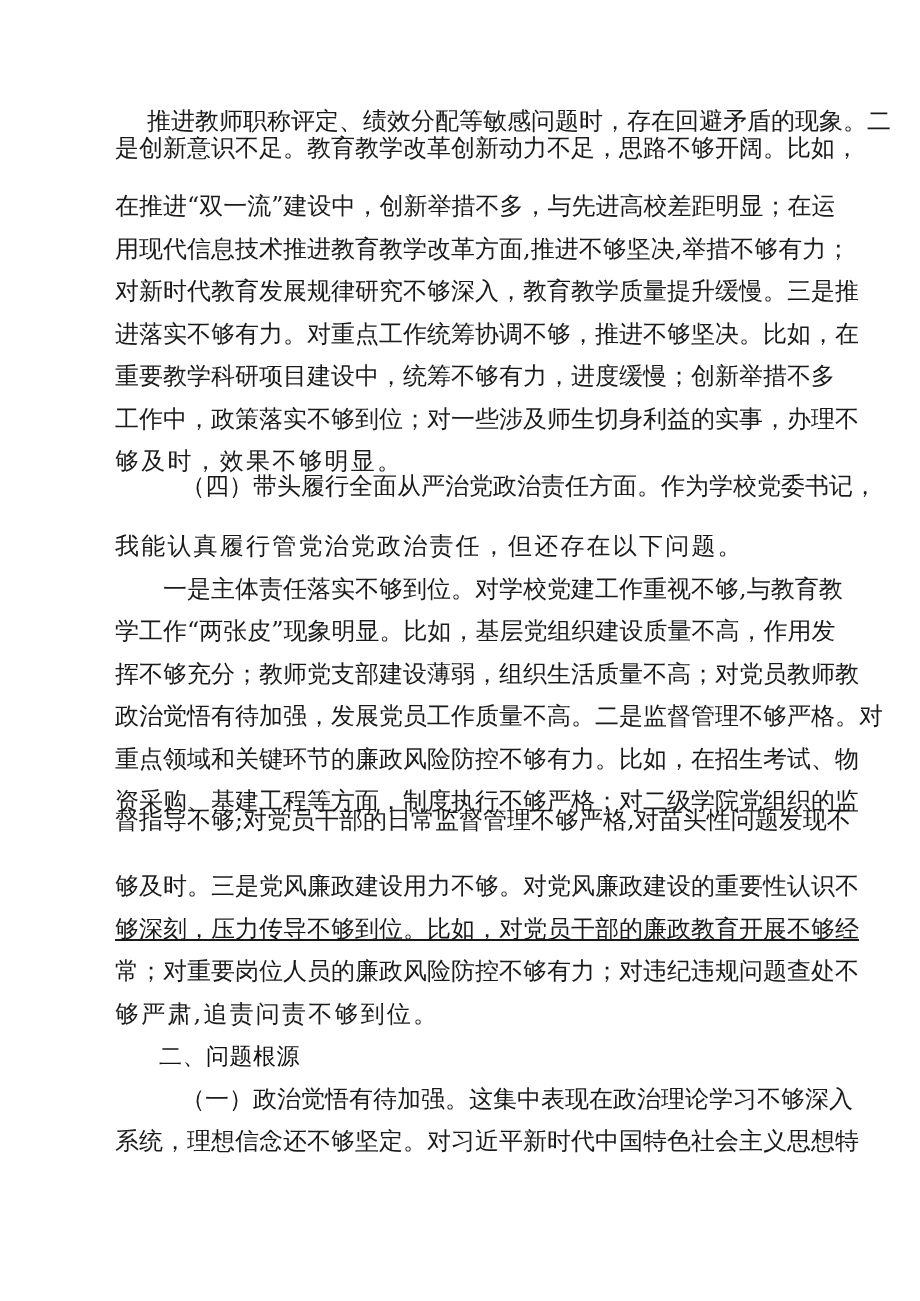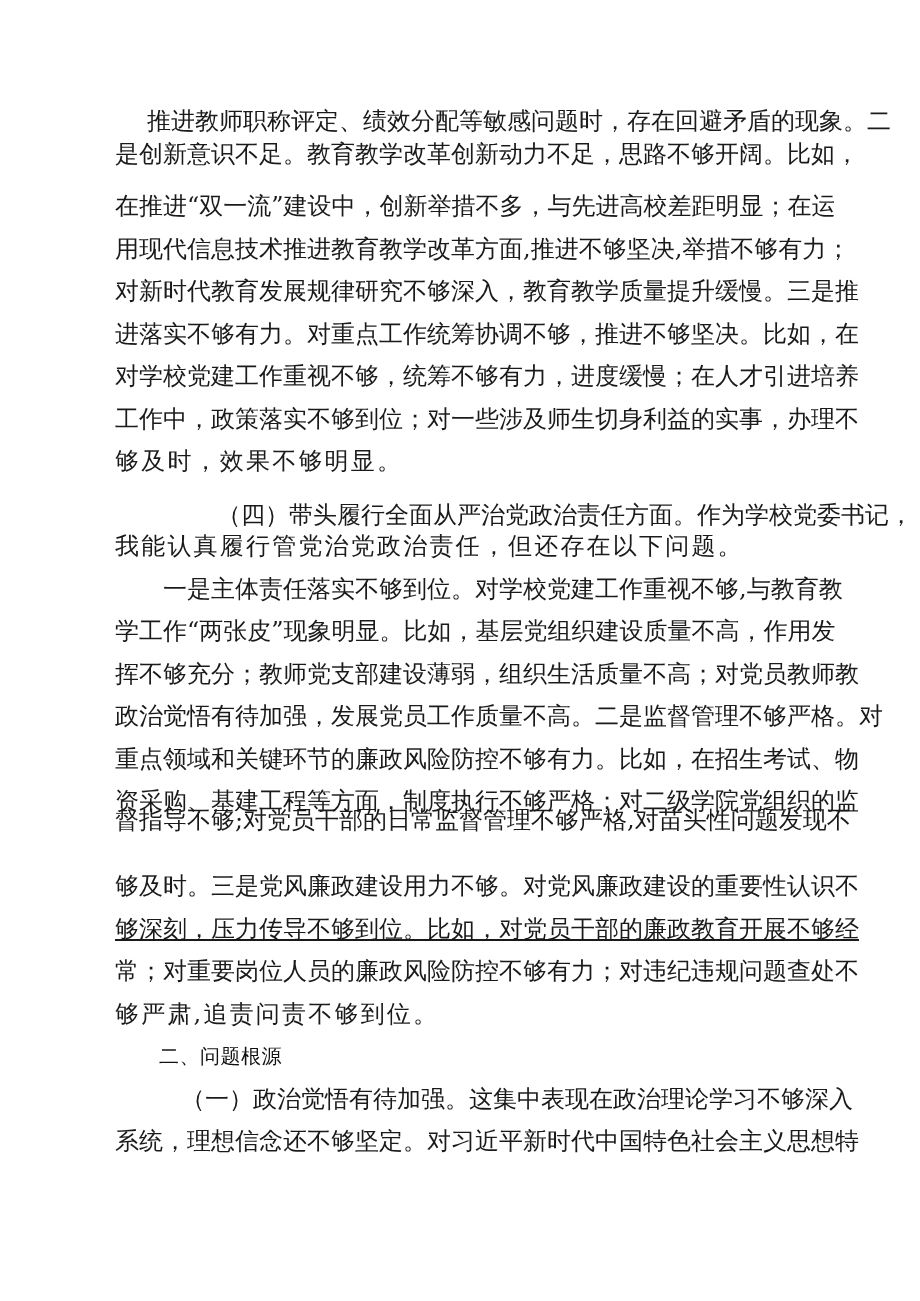--- a/index.html
+++ b/index.html
@@ -33,43 +33,43 @@
     .line.justify {
       width: 720px;
       text-align: justify;
       text-align-last: justify;
       letter-spacing: 0;
     }
     .heading {
       position: absolute;
       left: 44px;
       font-family: "DejaVu Sans", "Liberation Sans", sans-serif;
-      font-size: 20px;
+      font-size: 23px;
       line-height: 42px;
       letter-spacing: 0.5px;
       color: #111111;
       white-space: nowrap;
     }
   </style>
 </head>
 <body>
 
 <div class="page">
 
   <div class="line justify" style="top:0px;margin-left:32px;">推进教师职称评定、绩效分配等敏感问题时，存在回避矛盾的现象。二</div>
-  <div class="line justify" style="top:33px;">是创新意识不足。教育教学改革创新动力不足，思路不够开阔。比如，</div>
+  <div class="line justify" style="top:27px;">是创新意识不足。教育教学改革创新动力不足，思路不够开阔。比如，</div>
   <div class="line justify" style="top:85px;">在推进“双一流”建设中，创新举措不多，与先进高校差距明显；在运</div>
   <div class="line justify" style="top:127.5px;">用现代信息技术推进教育教学改革方面,推进不够坚决,举措不够有力；</div>
   <div class="line justify" style="top:170px;">对新时代教育发展规律研究不够深入，教育教学质量提升缓慢。三是推</div>
   <div class="line justify" style="top:212.5px;">进落实不够有力。对重点工作统筹协调不够，推进不够坚决。比如，在</div>
-  <div class="line justify" style="top:255px;">对学校党建工作重视不够，统筹不够有力，进度缓慢；在人才引进培养</div>
+  <div class="line justify" style="top:255px;">重要教学科研项目建设中，统筹不够有力，进度缓慢；创新举措不多</div>
   <div class="line justify" style="top:297.5px;">工作中，政策落实不够到位；对一些涉及师生切身利益的实事，办理不</div>
   <div class="line" style="top:340px;">够及时，效果不够明显。</div>
 
-  <div class="line" style="top:394px; left:66px; width:654px; text-align:justify; text-align-last:justify; letter-spacing:0;margin-left:36px;">（四）带头履行全面从严治党政治责任方面。作为学校党委书记，</div>
+  <div class="line" style="top:365px; left:66px; width:654px; text-align:justify; text-align-last:justify; letter-spacing:0;">（四）带头履行全面从严治党政治责任方面。作为学校党委书记，</div>
   <div class="line" style="top:425px;">我能认真履行管党治党政治责任，但还存在以下问题。</div>
 
   <div class="line" style="top:467.5px; left:48px; width:672px; text-align:justify; text-align-last:justify; letter-spacing:0;">一是主体责任落实不够到位。对学校党建工作重视不够,与教育教</div>
   <div class="line justify" style="top:510px;">学工作“两张皮”现象明显。比如，基层党组织建设质量不高，作用发</div>
   <div class="line justify" style="top:552.5px;">挥不够充分；教师党支部建设薄弱，组织生活质量不高；对党员教师教</div>
   <div class="line justify" style="top:595px;">政治觉悟有待加强，发展党员工作质量不高。二是监督管理不够严格。对</div>
   <div class="line justify" style="top:637.5px;">重点领域和关键环节的廉政风险防控不够有力。比如，在招生考试、物</div>
   <div class="line justify" style="top:680px;">资采购、基建工程等方面，制度执行不够严格；对二级学院党组织的监</div>
   <div class="line justify" style="top:699px;">督指导不够;对党员干部的日常监督管理不够严格,对苗头性问题发现不</div>
   <div class="line justify" style="top:765px;">够及时。三是党风廉政建设用力不够。对党风廉政建设的重要性认识不</div>

